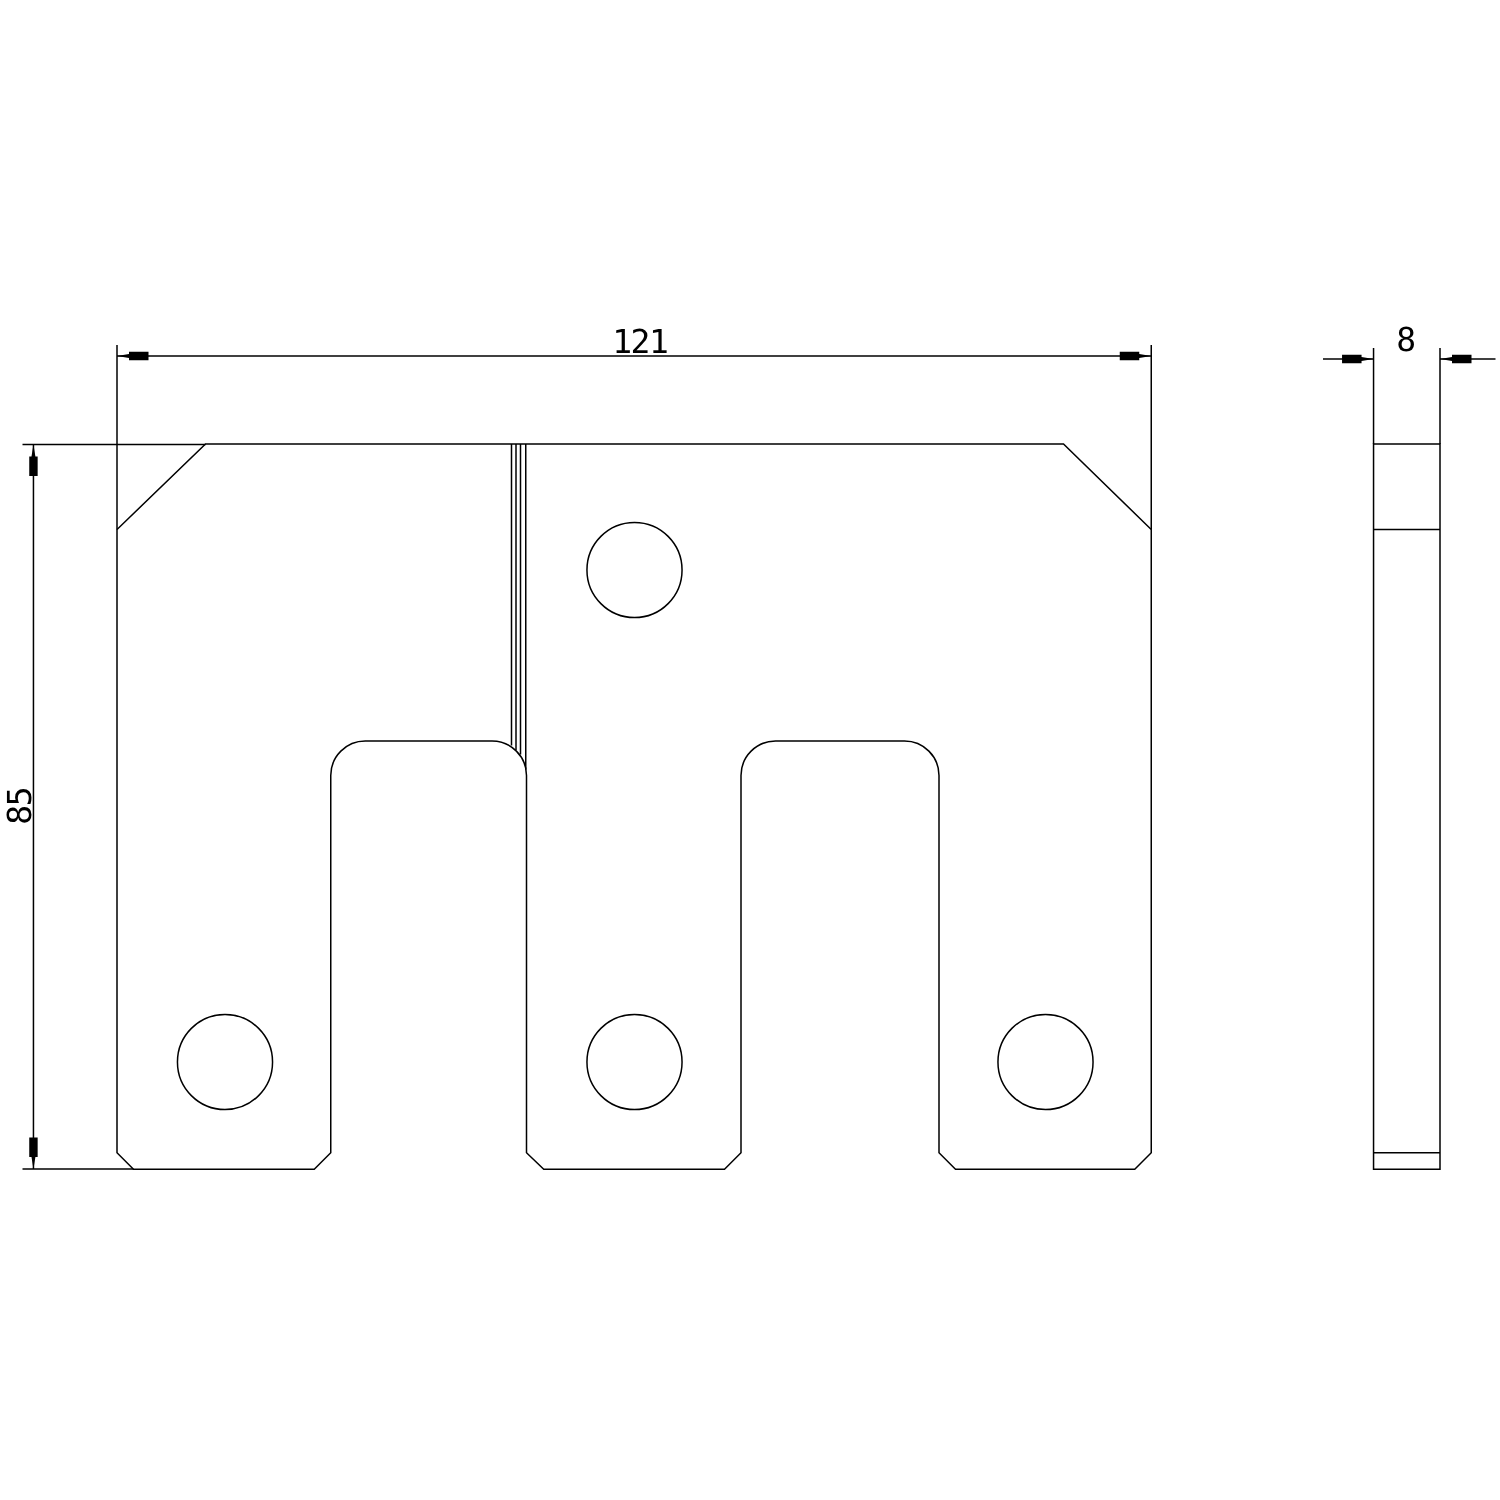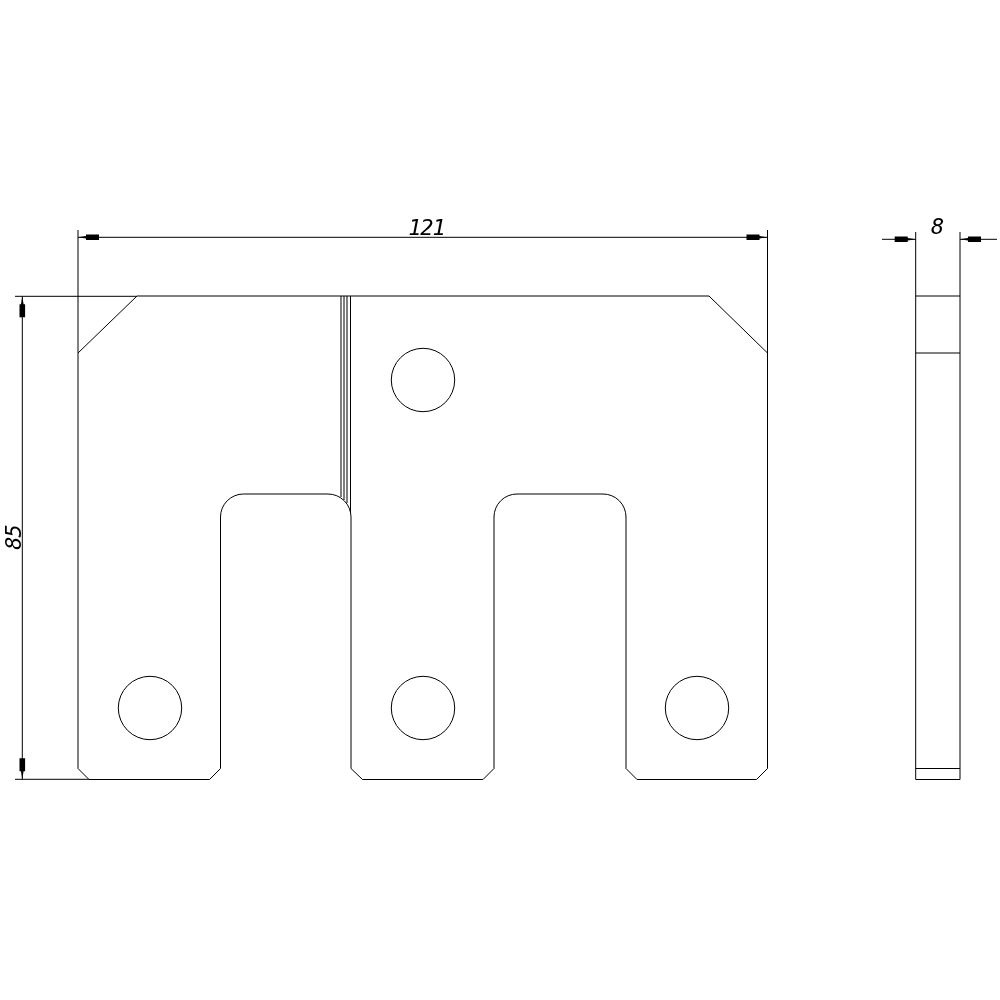--- a/index.html
+++ b/index.html
@@ -2,21 +2,20 @@
 <html><head>
 <meta charset="utf-8">
 <style>
   html, body { margin: 0; padding: 0; background: #ffffff; }
   .canvas {
     position: relative;
     width: 1000px;
     height: 1000px;
     background: #ffffff;
     overflow: hidden;
-    font-style: italic;
   }
   svg { display: block; }
   .outline   { fill: none; stroke: #000000; stroke-width: 1; }
   .thinline  { fill: none; stroke: #000000; stroke-width: 1; }
   .arrowhead { fill: #000000; stroke: none; }
   .dimtext {
     font-family: "DejaVu Sans Mono", "Liberation Mono", monospace;
     font-size: 22px;
     letter-spacing: -1px;
     fill: #000000;

